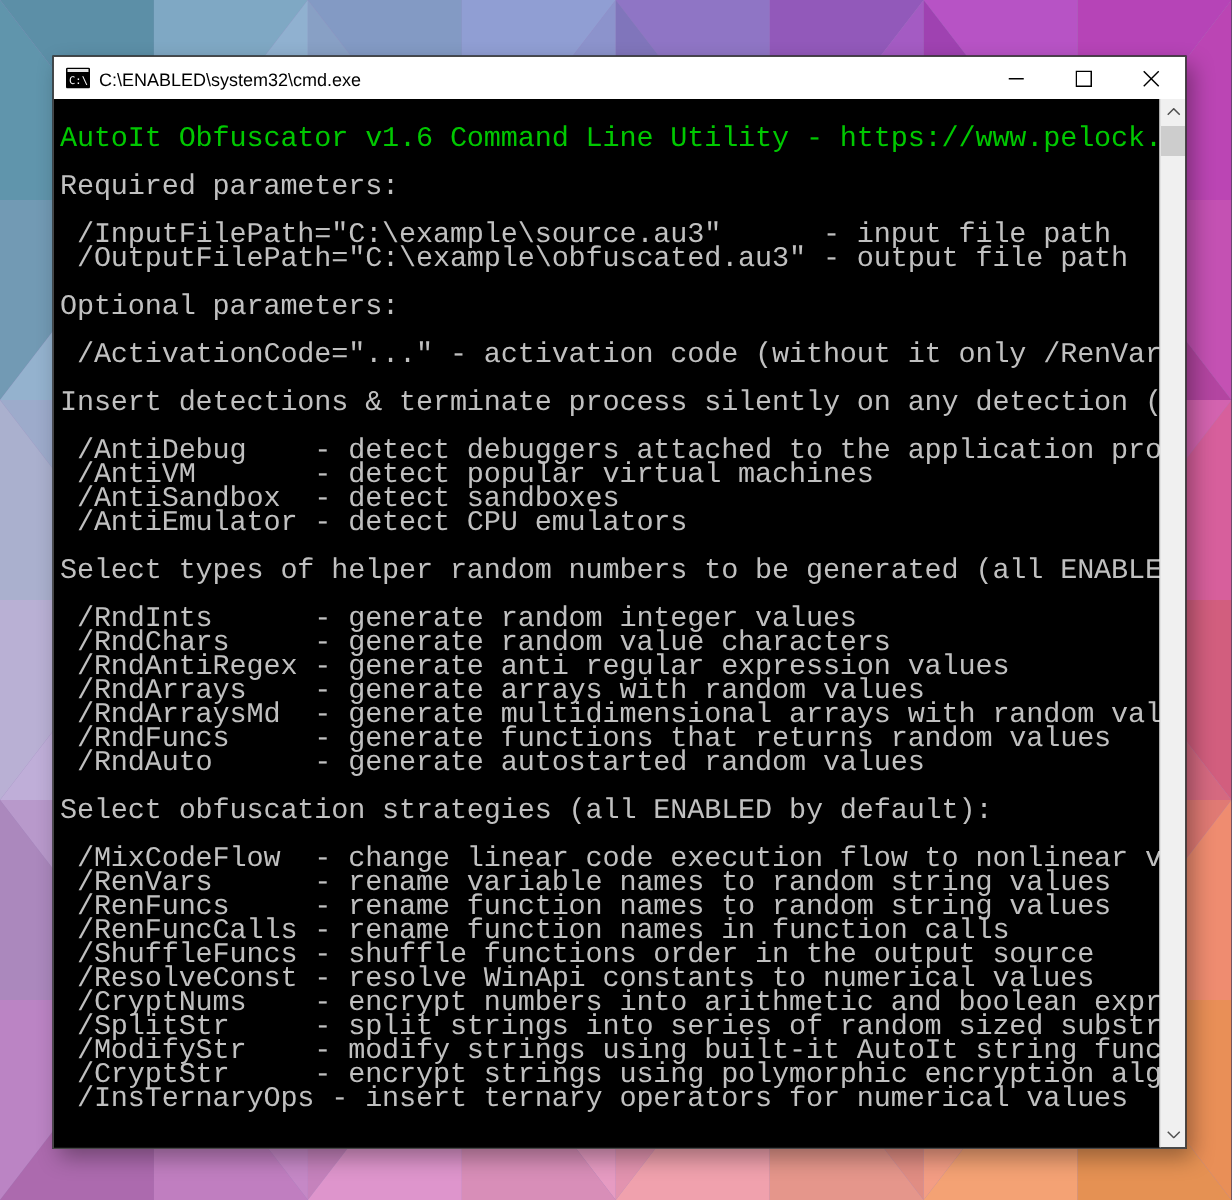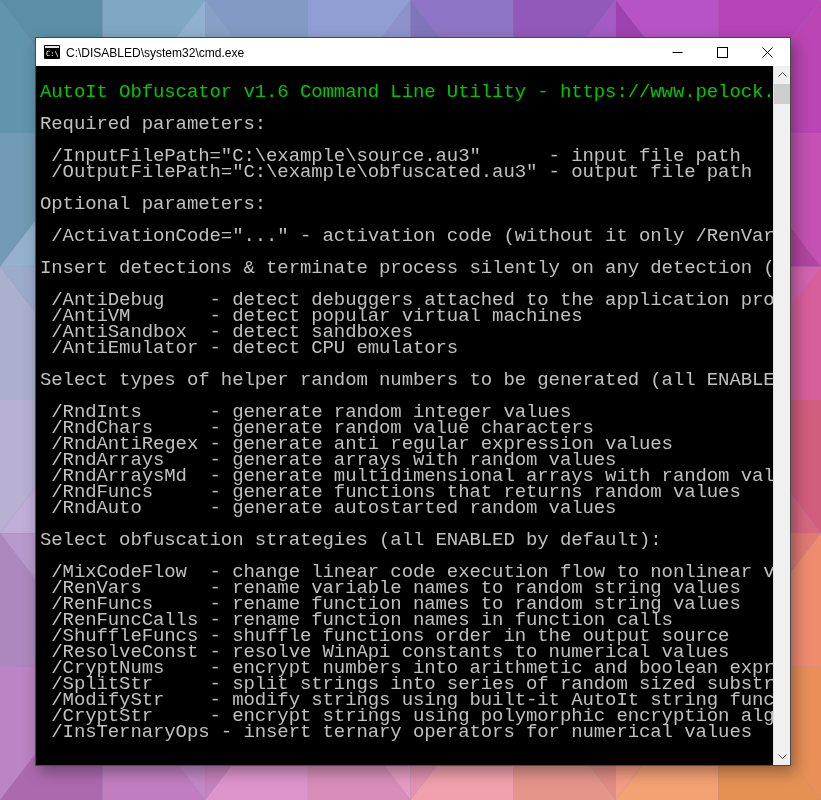--- a/index.html
+++ b/index.html
@@ -160,21 +160,21 @@
 
 <div class="window">
   <div class="titlebar">
     <span class="app-icon">
       <svg width="16" height="14" viewBox="0 0 16 14">
         <rect x="0" y="0" width="16" height="14" rx="1" fill="#000"></rect>
         <rect x="1" y="1" width="14" height="2" fill="#e8e8e8"></rect>
         <text x="2" y="11" font-family="DejaVu Sans Mono, monospace" font-size="7" fill="#fff">C:\</text>
       </svg>
     </span>
-    <span class="title">C:\DISABLED\system32\cmd.exe</span>
+    <span class="title">C:\ENABLED\system32\cmd.exe</span>
     <div class="controls">
       <div class="ctrl">
         <svg width="11" height="11" viewBox="0 0 11 11">
           <line x1="0.5" y1="5.5" x2="10.5" y2="5.5" stroke="#000" stroke-width="1"></line>
         </svg>
       </div>
       <div class="ctrl">
         <svg width="11" height="11" viewBox="0 0 11 11">
           <rect x="0.5" y="0.5" width="10" height="10" fill="none" stroke="#000" stroke-width="1"></rect>
         </svg>

